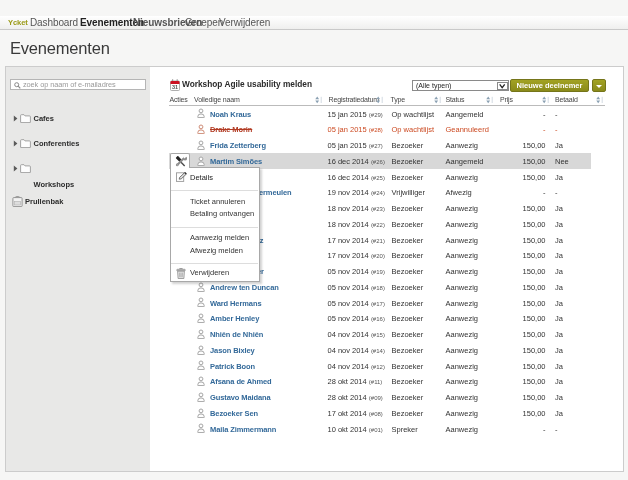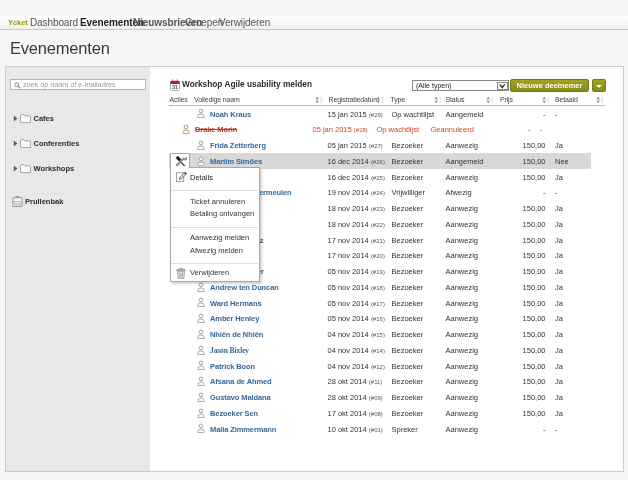--- a/index.html
+++ b/index.html
@@ -65,21 +65,21 @@
 <div class="ab" style="left:13px;top:165.0px">
     <svg width="5" height="7" viewBox="0 0 5 7">
       <path d="M0.8 0.5 L4.4 3.5 L0.8 6.5 Z" fill="#5a5a5a"></path>
     </svg>
   </div>
 <div class="ab" style="left:20px;top:164.0px">
     <svg width="11" height="9" viewBox="0 0 11 9">
       <path d="M0.6 8.3 L0.6 1.6 Q0.6 0.7 1.5 0.7 L4 0.7 L5 1.9 L9.5 1.9 Q10.4 1.9 10.4 2.8 L10.4 8.3 Q10.4 8.6 10 8.6 L1 8.6 Q0.6 8.6 0.6 8.3 Z" fill="#fdfdfd" stroke="#9a9a9a" stroke-width="0.9"></path>
     </svg>
   </div>
-<div class="ab tlabel" style="left:33.5px;top:164.0px">Workshops</div>
+<div class="ab tlabel" style="left:33.5px;top:180px">Workshops</div>
 <div class="ab" style="left:12px;top:196px">
     <svg width="11" height="11" viewBox="0 0 11 11">
       <rect x="3.6" y="0.4" width="3.8" height="2.4" rx="1" fill="none" stroke="#8a8a8a" stroke-width="0.9"></rect>
       <rect x="0.9" y="1.6" width="9.2" height="9" rx="0.8" fill="#f2f2f2" stroke="#8a8a8a" stroke-width="0.9"></rect>
       <rect x="2.6" y="5.6" width="5.8" height="3.4" fill="#ddd" stroke="#b5b5b5" stroke-width="0.7"></rect>
     </svg>
   </div>
 <div class="ab tlabel" style="left:25px;top:197px">Prullenbak</div>
 <div class="ab" style="left:170px;top:78.5px">
     <svg width="10" height="12" viewBox="0 0 10 12">
@@ -158,21 +158,21 @@
         <path d="M0.8 9.4 L0.8 8.6 Q0.8 5.9 4 5.9 Q7.2 5.9 7.2 8.6 L7.2 9.4 Q7.2 9.6 6.9 9.6 L1.1 9.6 Q0.8 9.6 0.8 9.4 Z" fill="#fdfdfd" stroke="#a5a5a5" stroke-width="1" stroke-linejoin="round"></path>
       </svg>
     </span>
 <span class="ab name" style="left:41px;top:3.5px;color:#336999;">Noah Kraus</span>
 <span class="ab cell" style="left:158.5px;top:3.5px;color:#333">15 jan 2015 <span class="num" style="color:#555">(#29)</span></span>
 <span class="ab cell" style="left:222.5px;top:3.5px;color:#333">Op wachtlijst</span>
 <span class="ab cell" style="left:276.5px;top:3.5px;color:#333">Aangemeld</span>
 <span class="ab cell" style="left:331px;top:3.5px;width:45.5px;text-align:right;color:#333">-</span>
 <span class="ab cell" style="left:386px;top:3.5px;color:#333">-</span>
 </div>
-<div class="ab" style="left:154px;top:121.95px;width:422px;height:15.75px;">
+<div class="ab" style="left:169px;top:121.95px;width:422px;height:15.75px;">
 <span style="position:absolute;left:28px;top:2.2px">
       <svg width="8" height="10" viewBox="0 0 8 10">
         <circle cx="4" cy="2.9" r="1.9" fill="#fdfdfd" stroke="#cf8d78" stroke-width="1"></circle>
         <path d="M0.8 9.4 L0.8 8.6 Q0.8 5.9 4 5.9 Q7.2 5.9 7.2 8.6 L7.2 9.4 Q7.2 9.6 6.9 9.6 L1.1 9.6 Q0.8 9.6 0.8 9.4 Z" fill="#fdfdfd" stroke="#cf8d78" stroke-width="1" stroke-linejoin="round"></path>
       </svg>
     </span>
 <span class="ab name" style="left:41px;top:3.5px;color:#b23b23;text-decoration:line-through;">Drake Morin</span>
 <span class="ab cell" style="left:158.5px;top:3.5px;color:#cc4a22">05 jan 2015 <span class="num" style="color:#cc4a22">(#28)</span></span>
 <span class="ab cell" style="left:222.5px;top:3.5px;color:#cc4a22">Op wachtlijst</span>
 <span class="ab cell" style="left:276.5px;top:3.5px;color:#cc4a22">Geannuleerd</span>
@@ -361,21 +361,21 @@
 <span class="ab cell" style="left:331px;top:3.5px;width:45.5px;text-align:right;color:#333">150,00</span>
 <span class="ab cell" style="left:386px;top:3.5px;color:#333">Ja</span>
 </div>
 <div class="ab" style="left:169px;top:342.45px;width:422px;height:15.75px;">
 <span style="position:absolute;left:28px;top:2.2px">
       <svg width="8" height="10" viewBox="0 0 8 10">
         <circle cx="4" cy="2.9" r="1.9" fill="#fdfdfd" stroke="#a5a5a5" stroke-width="1"></circle>
         <path d="M0.8 9.4 L0.8 8.6 Q0.8 5.9 4 5.9 Q7.2 5.9 7.2 8.6 L7.2 9.4 Q7.2 9.6 6.9 9.6 L1.1 9.6 Q0.8 9.6 0.8 9.4 Z" fill="#fdfdfd" stroke="#a5a5a5" stroke-width="1" stroke-linejoin="round"></path>
       </svg>
     </span>
-<span class="ab name" style="left:41px;top:3.5px;color:#336999;font-family:Liberation Serif, serif;">Jason Bixley</span>
+<span class="ab name" style="left:41px;top:3.5px;color:#336999;">Jason Bixley</span>
 <span class="ab cell" style="left:158.5px;top:3.5px;color:#333">04 nov 2014 <span class="num" style="color:#555">(#14)</span></span>
 <span class="ab cell" style="left:222.5px;top:3.5px;color:#333">Bezoeker</span>
 <span class="ab cell" style="left:276.5px;top:3.5px;color:#333">Aanwezig</span>
 <span class="ab cell" style="left:331px;top:3.5px;width:45.5px;text-align:right;color:#333">150,00</span>
 <span class="ab cell" style="left:386px;top:3.5px;color:#333">Ja</span>
 </div>
 <div class="ab" style="left:169px;top:358.2px;width:422px;height:15.75px;">
 <span style="position:absolute;left:28px;top:2.2px">
       <svg width="8" height="10" viewBox="0 0 8 10">
         <circle cx="4" cy="2.9" r="1.9" fill="#fdfdfd" stroke="#a5a5a5" stroke-width="1"></circle>

